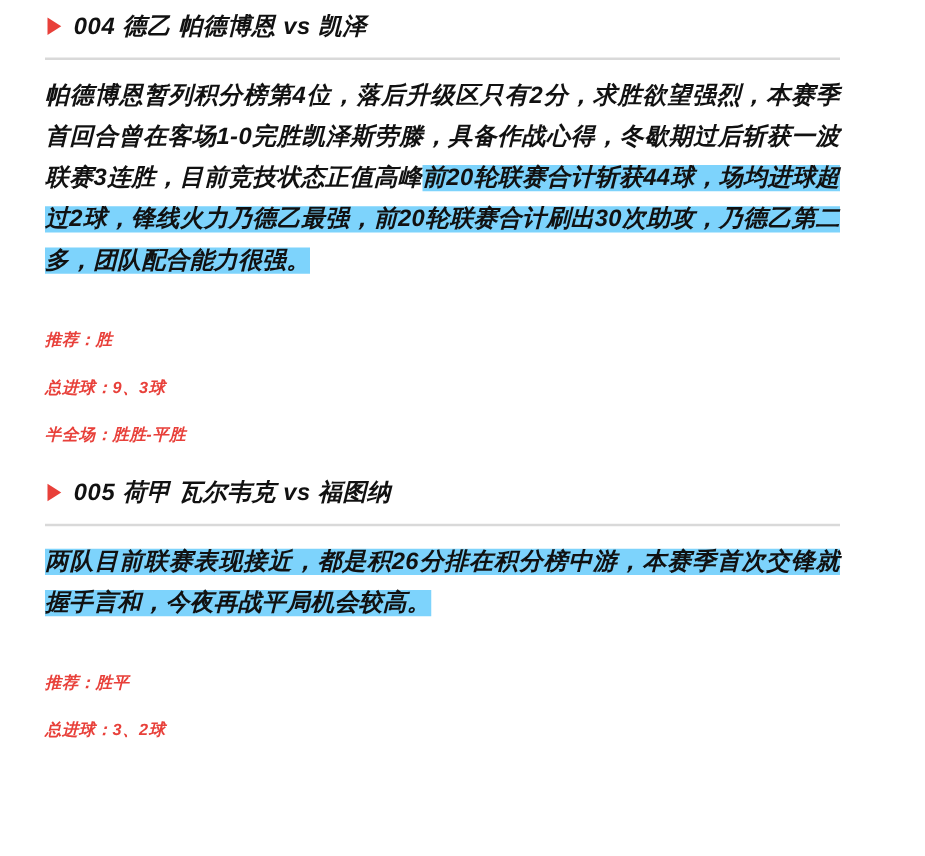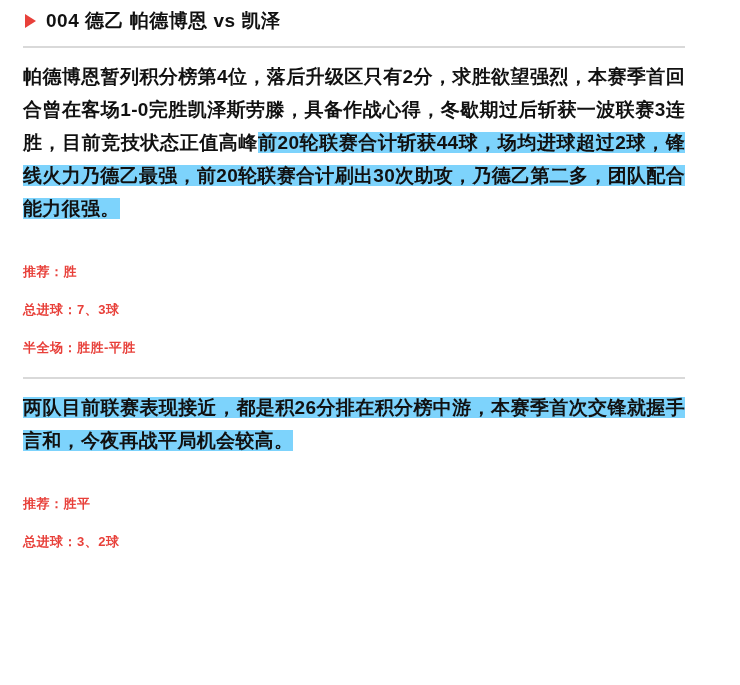--- a/index.html
+++ b/index.html
@@ -11,22 +11,23 @@
     width: 740px;
     height: 685px;
     font-family: "Liberation Sans", "DejaVu Sans", sans-serif;
     color: #1a1a1a;
     overflow: hidden;
   }
   .page {
     width: 708px;
     height: 685px;
     box-sizing: border-box;
-    padding: 0 23px;
+    padding: 0 36px;
     position: relative;
+    font-style: italic;
   }
 
   
   .match-head {
     display: flex;
     align-items: center;
     gap: 10px;
     padding-top: 10px;
     padding-bottom: 6px;
   }
@@ -101,30 +102,34 @@
     </div>
 
     <div class="rule"></div>
 
     <p class="analysis"><span>帕德博恩暂列积分榜第4位，落后升级区只有2分，求胜欲望强烈，本赛季首回合曾在客场1-0完胜凯泽斯劳滕，具备作战心得，冬歇期过后斩获一波联赛3连胜，目前竞技状态正值高峰</span><span class="hl">前20轮联赛合计斩获44球，场均进球超过2球，锋线火力乃德乙最强，前20轮联赛合计刷出30次助攻，乃德乙第二多，团队配合能力很强。</span></p>
 
     <div class="spacer-8"></div>
 
     <p class="tip"><span class="label">推荐：</span><span class="value">胜</span></p>
 
-    <p class="tip"><span class="label">总进球：</span><span class="value">7、3球</span></p>
+    <p class="tip"><span class="label">总进球：</span><span class="value">9、3球</span></p>
 
     <p class="tip"><span class="label">半全场：</span><span class="value">胜胜-平胜</span></p>
 
   </div>
 
   <div class="spacer-14"></div>
 
   <div class="block">
 
+    <div class="match-head">
+      <span class="tri-icon"></span>
+      <span class="match-title">005 荷甲 瓦尔韦克 vs 福图纳</span>
+    </div>
 
     <div class="rule"></div>
 
     <p class="analysis"><span></span><span class="hl">两队目前联赛表现接近，都是积26分排在积分榜中游，本赛季首次交锋就握手言和，今夜再战平局机会较高。</span></p>
 
     <div class="spacer-8"></div>
 
     <p class="tip"><span class="label">推荐：</span><span class="value">胜平</span></p>
 
     <p class="tip"><span class="label">总进球：</span><span class="value">3、2球</span></p>

